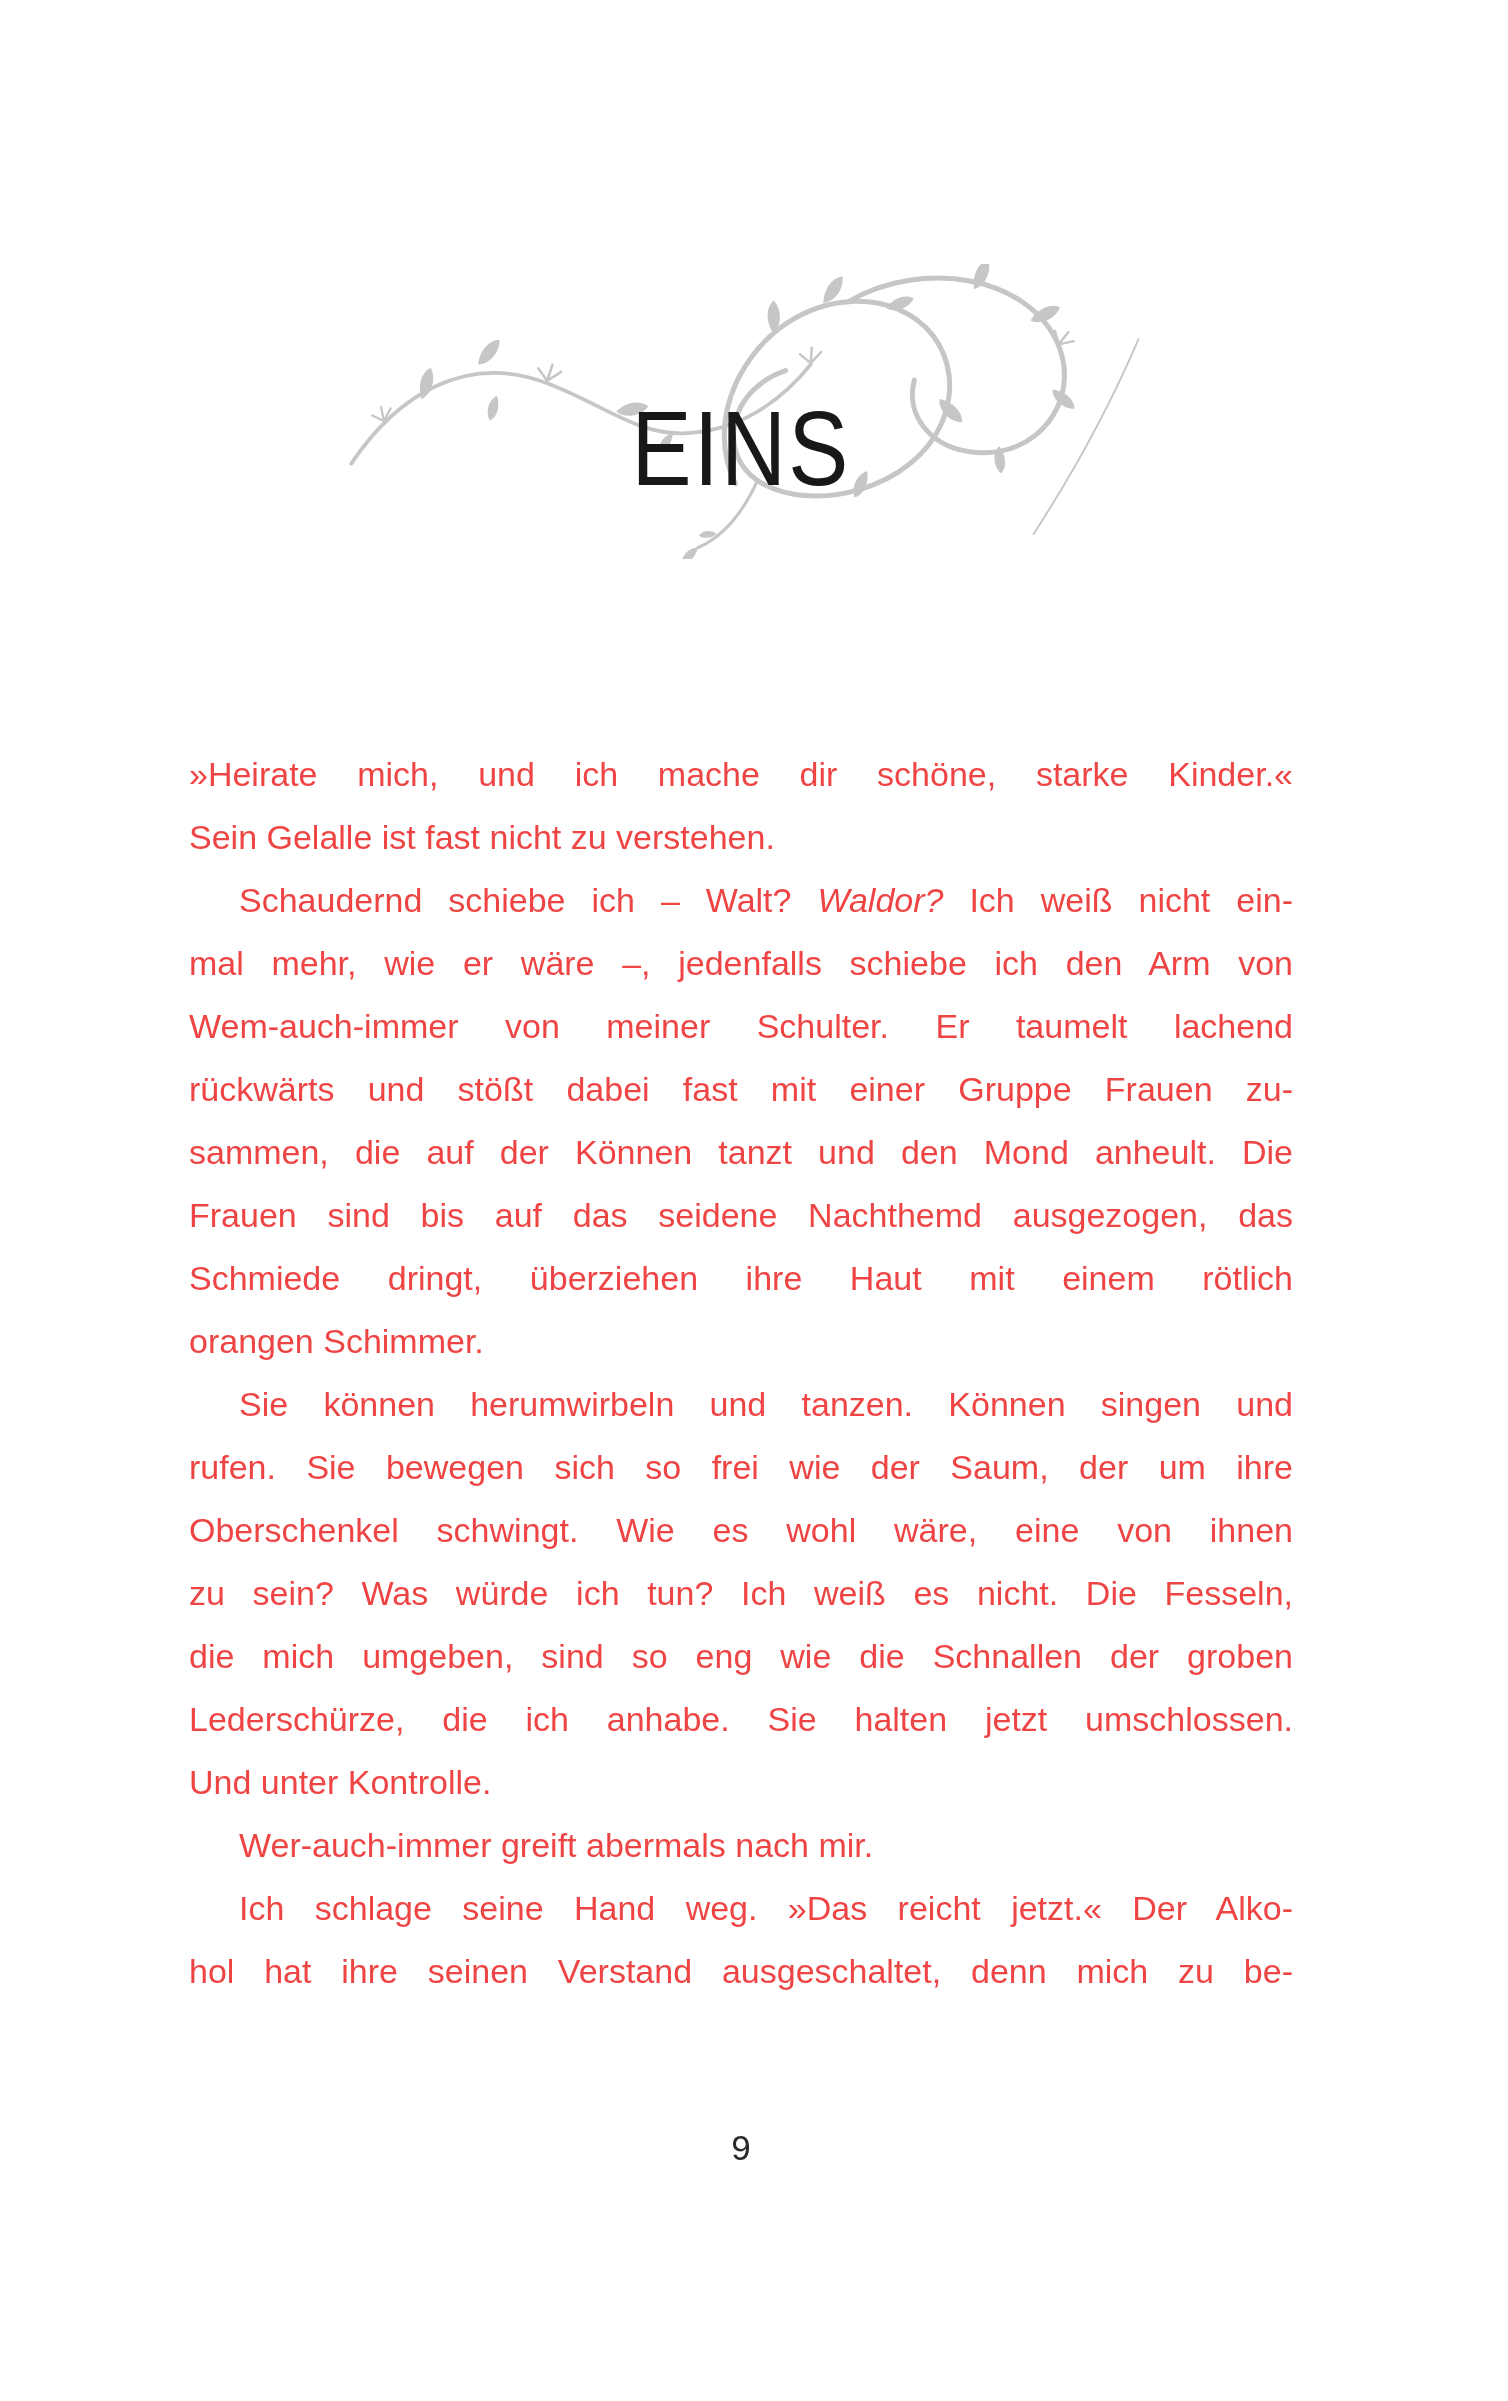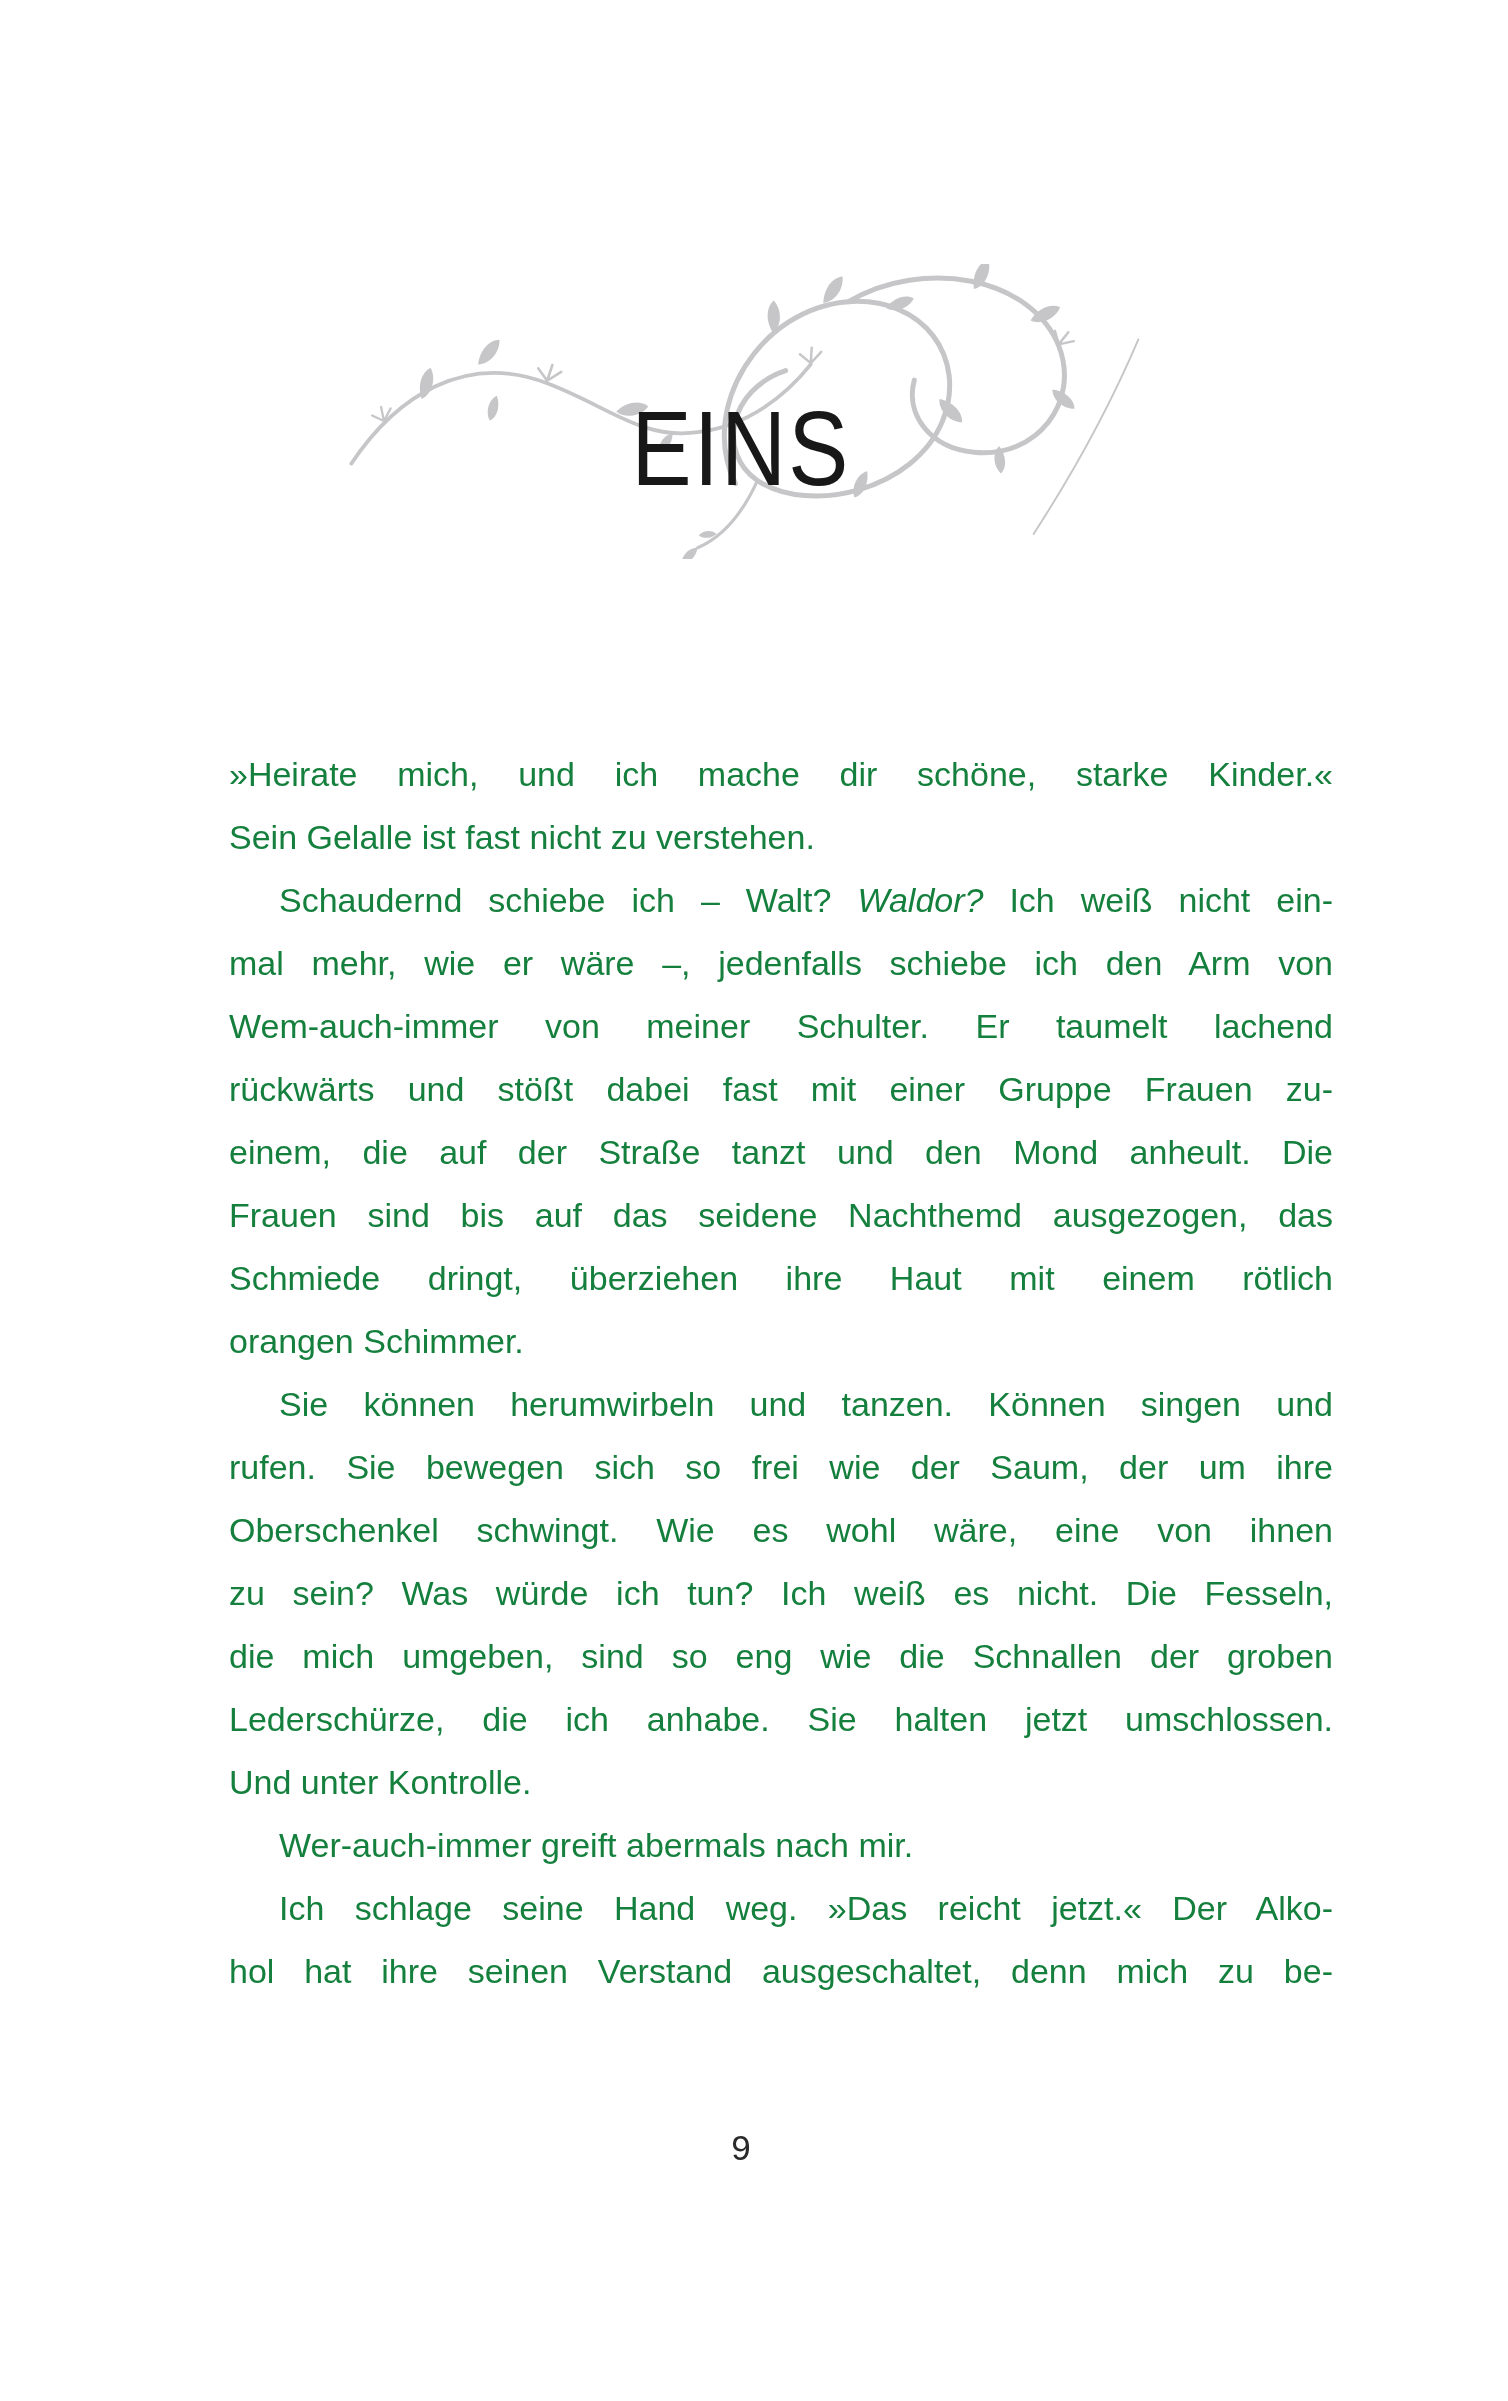--- a/index.html
+++ b/index.html
@@ -41,22 +41,21 @@
     color: #181818;
     line-height: 1;
   }
   .body-text {
     position: absolute;
     left: 189px;
     top: 743px;
     width: 1104px;
     font-size: 34px;
     line-height: 63px;
-    color: #15803d;
-    margin-left: 40px;
+    color: #ef4444;
   }
   .line {
     text-align: justify;
     text-align-last: justify;
     white-space: normal;
   }
   .line.last {
     text-align-last: left;
   }
   .line.indent {
@@ -130,21 +129,21 @@
     <h1 class="chapter-title">EINS</h1>
   </div>
 
   <div class="body-text">
       <div class="line"><span>»Heirate mich, und ich mache dir schöne, starke Kinder.«</span></div>
       <div class="line last"><span>Sein Gelalle ist fast nicht zu verstehen.</span></div>
       <div class="line indent"><span>Schaudernd schiebe ich – Walt? </span><em>Waldor?</em><span> Ich weiß nicht ein-</span></div>
       <div class="line"><span>mal mehr, wie er wäre –, jedenfalls schiebe ich den Arm von</span></div>
       <div class="line"><span>Wem-auch-immer von meiner Schulter. Er taumelt lachend</span></div>
       <div class="line"><span>rückwärts und stößt dabei fast mit einer Gruppe Frauen zu-</span></div>
-      <div class="line"><span>einem, die auf der Straße tanzt und den Mond anheult. Die</span></div>
+      <div class="line"><span>sammen, die auf der Können tanzt und den Mond anheult. Die</span></div>
       <div class="line"><span>Frauen sind bis auf das seidene Nachthemd ausgezogen, das</span></div>
       <div class="line"><span>Schmiede dringt, überziehen ihre Haut mit einem rötlich</span></div>
       <div class="line last"><span>orangen Schimmer.</span></div>
       <div class="line indent"><span>Sie können herumwirbeln und tanzen. Können singen und</span></div>
       <div class="line"><span>rufen. Sie bewegen sich so frei wie der Saum, der um ihre</span></div>
       <div class="line"><span>Oberschenkel schwingt. Wie es wohl wäre, eine von ihnen</span></div>
       <div class="line"><span>zu sein? Was würde ich tun? Ich weiß es nicht. Die Fesseln,</span></div>
       <div class="line"><span>die mich umgeben, sind so eng wie die Schnallen der groben</span></div>
       <div class="line"><span>Lederschürze, die ich anhabe. Sie halten jetzt umschlossen.</span></div>
       <div class="line last"><span>Und unter Kontrolle.</span></div>

